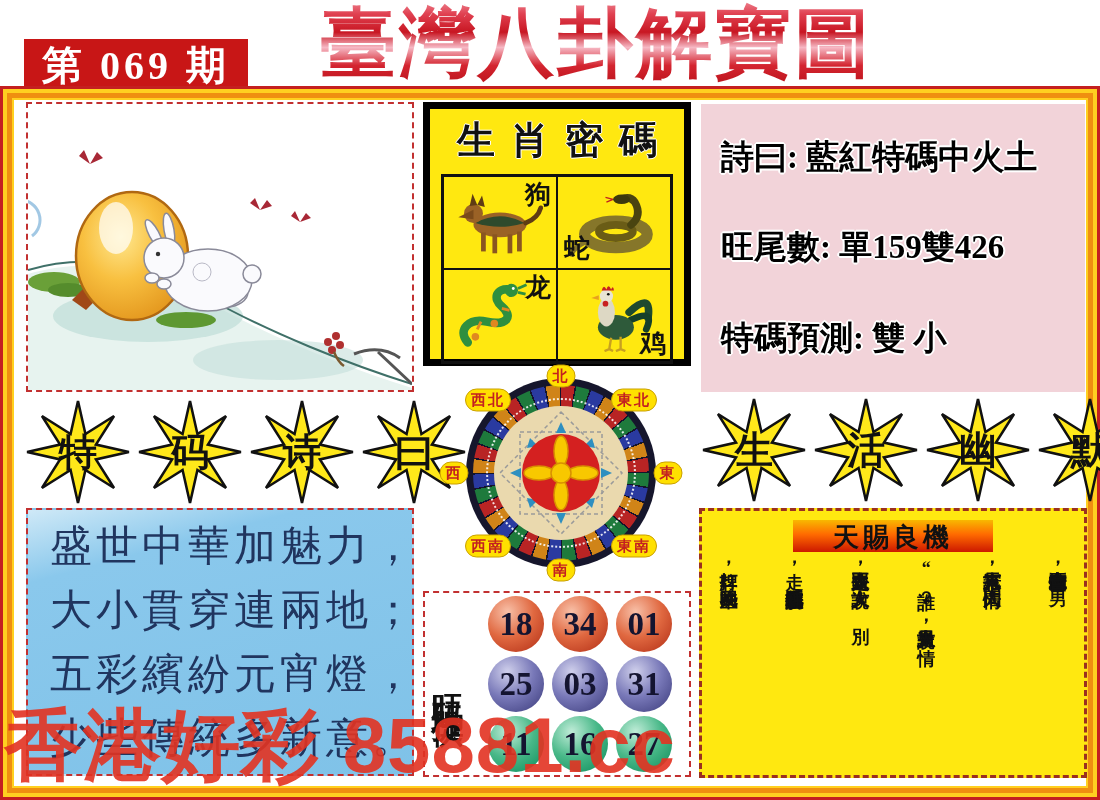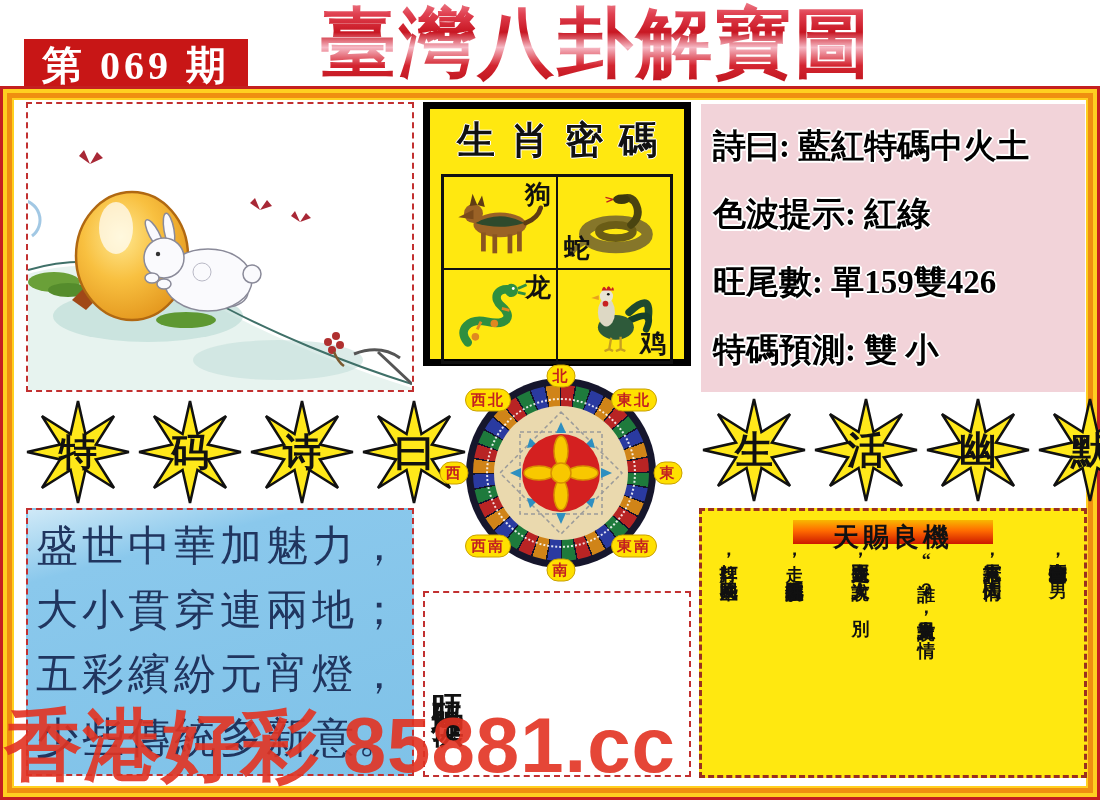--- a/index.html
+++ b/index.html
@@ -40,21 +40,21 @@
   .star svg{position:absolute;inset:0;}
   .star .ch{
     position:absolute;left:0;top:0;width:112px;height:112px;display:flex;align-items:center;justify-content:center;
     font-family:"Liberation Serif",serif;font-weight:700;font-size:38px;color:#111;
   }
   
   .poem-box{
     position:absolute;left:10px;top:406px;width:388px;height:268px;box-sizing:border-box;
     border:2px dashed #c23030;
     background:linear-gradient(165deg,#cfe9f7 0%,#8ac8ec 20%,#7fc2e8 100%);
-    display:flex;flex-direction:column;justify-content:center;padding:2px 8px;
+    display:flex;flex-direction:column;justify-content:center;padding:2px 22px;
   }
   .poem-line{
     font-family:"DejaVu Serif","Liberation Serif",serif;font-size:42px;line-height:64px;
     color:#20355f;letter-spacing:4px;white-space:nowrap;
   }
   
   .zodiac-box{
     position:absolute;left:407px;top:0;width:268px;height:264px;box-sizing:border-box;
     border:7px solid #000000;background:#ffe810;
   }
@@ -99,33 +99,33 @@
   .ball{
     width:56px;height:56px;border-radius:50%;display:flex;align-items:center;justify-content:center;
     font-family:"Liberation Serif",serif;font-weight:700;font-size:33px;color:#141430;
   }
   .ball.red{background:radial-gradient(circle at 35% 28%,#f8c0a8,#e06840 48%,#b02c14 100%);}
   .ball.purple{background:radial-gradient(circle at 35% 28%,#d0d0ec,#7878b8 48%,#383878 100%);}
   .ball.green{background:radial-gradient(circle at 35% 28%,#c0ecd8,#48b888 48%,#0a8a58 100%);}
   
   .pink-panel{
     position:absolute;left:685px;top:2px;width:384px;height:288px;box-sizing:border-box;
-    background:#f2d3d9;padding:8px 12px;display:flex;flex-direction:column;justify-content:space-around;
+    background:#f2d3d9;padding:8px 20px;display:flex;flex-direction:column;justify-content:space-around;
   }
   .pred-line{
     font-family:"Liberation Serif",serif;font-weight:700;font-size:33px;color:#000;white-space:nowrap;
     text-shadow:-2px 0 #fff,2px 0 #fff,0 -2px #fff,0 2px #fff,-1px -1px #fff,1px 1px #fff,-1px 1px #fff,1px -1px #fff;
   }
   
   .joke-box{
     position:absolute;left:683px;top:406px;width:388px;height:270px;box-sizing:border-box;
     border:3px dashed #9a3020;background:#ffe810;
   }
   .joke-header{
-    width:200px;height:24px;margin:9px auto 6px;text-align:center;
+    width:200px;height:32px;margin:9px auto 6px;text-align:center;
     background:linear-gradient(180deg,#f8b800 0%,#ff6a00 45%,#cc1800 100%);
     font-family:"Liberation Serif",serif;font-weight:700;font-size:26px;line-height:36px;color:#111;letter-spacing:4px;
   }
   .joke-cols{
     height:206px;margin:0 16px;display:flex;flex-direction:row-reverse;justify-content:space-between;
   }
   .joke-col{
     writing-mode:vertical-rl;text-orientation:upright;
     font-family:"Liberation Serif",serif;font-weight:700;font-size:18px;line-height:1.15;color:#111;
   }
@@ -330,25 +330,35 @@
       <span class="w-badge" style="left:232px;top:109px;">東</span>
       <span class="w-badge" style="left:198px;top:182px;">東南</span>
       <span class="w-badge" style="left:125px;top:206px;">南</span>
       <span class="w-badge" style="left:52px;top:182px;">西南</span>
       <span class="w-badge" style="left:18px;top:109px;">西</span>
       <span class="w-badge" style="left:52px;top:36px;">西北</span>
     </div>
 
     <div class="wangma-panel">
       <div class="wm-label">旺码提供</div>
+      <div class="balls">
+        <div class="ball red">18</div>
+        <div class="ball red">34</div>
+        <div class="ball red">01</div>
+        <div class="ball purple">25</div>
+        <div class="ball purple">03</div>
+        <div class="ball purple">31</div>
+        <div class="ball green">11</div>
+        <div class="ball green">16</div>
+        <div class="ball green">27</div>
+      </div>
     </div>
 
     <div class="pink-panel">
       <div class="pred-line">詩曰: 藍紅特碼中火土</div>
-      <div class="pred-line">色波提示: 紅綠</div>
       <div class="pred-line">旺尾數: 單159雙426</div>
       <div class="pred-line">特碼預測: 雙 小</div>
     </div>
 
     <div class="stars-row right">
       <div class="star">
         <svg viewBox="0 0 110 110" width="112" height="112">
             <polygon points="55,5 62.3,37.4 90.4,19.6 72.6,47.7 105,55 72.6,62.3 90.4,90.4 62.3,72.6 55,105 47.7,72.6 19.6,90.4 37.4,62.3 5,55 37.4,47.7 19.6,19.6 47.7,37.4" fill="#ffe81a" stroke="#111" stroke-width="2.5"></polygon>
           </svg>
         <span class="ch">生</span>

